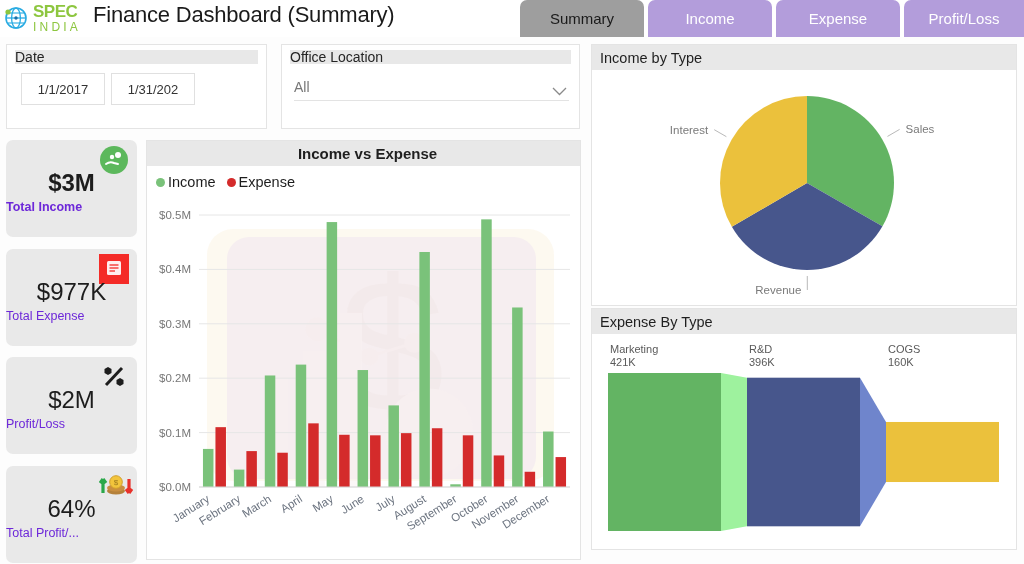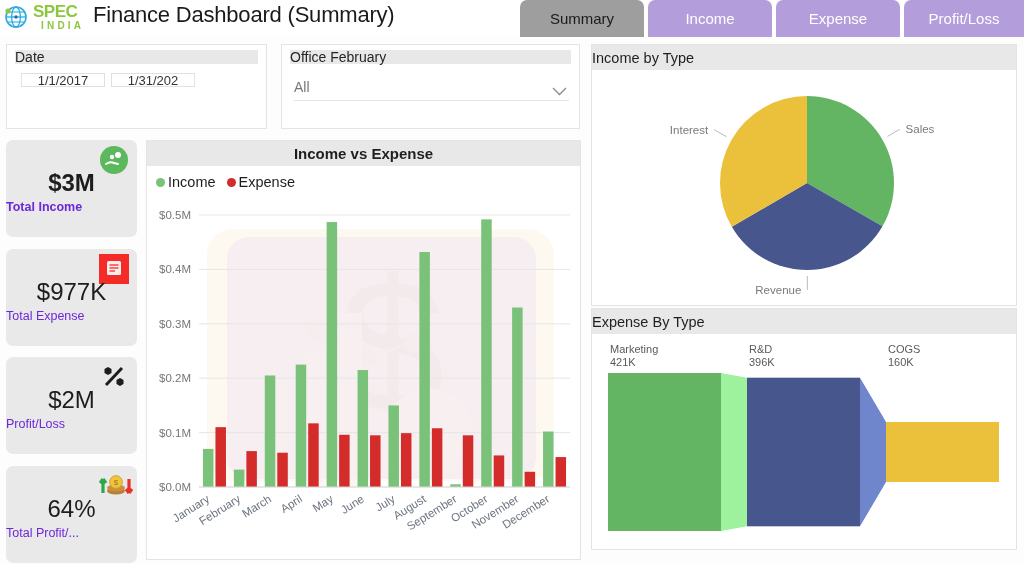--- a/index.html
+++ b/index.html
@@ -11,54 +11,54 @@
   #app { position: relative; width: 1024px; height: 564px; background: #fdfdfd; }
 
   
   .header { position: absolute; left:0; top:0; width:1024px; height:37px; background:#ffffff; }
   .logo-wrap { position:absolute; left:4px; top:3px; display:flex; align-items:center; gap:4px; }
   .globe { width:24px; height:26px; position:relative; }
   .globe svg { display:block; }
   .spec-logo { display:flex; flex-direction:column; line-height:1; margin-left:1px; }
   .spec-top { font-size:17px; font-weight:bold; letter-spacing:-0.5px; }
   .spec-s { color:#8dc63f; }
-  .spec-india { font-size:10px; letter-spacing:3.2px; color:#8dc63f; font-weight:bold; margin-top:1px;margin-left:8px; }
+  .spec-india { font-size:12px; letter-spacing:3.2px; color:#8dc63f; font-weight:normal; margin-top:1px; }
   .app-title { position:absolute; left:93px; top:2px; font-size:22px; color:#1a1a1a; letter-spacing:-0.2px; }
 
   .tabs { position:absolute; right:0; top:0; display:flex; gap:4px; height:37px; }
   .tab { width:124px; height:37px; display:flex; align-items:center; justify-content:center;
          font-size:15px; border-radius:7px 7px 0 0; cursor:pointer; }
   .tab.active { background:#9e9e9e; color:#1a1a1a; }
   .tab.inactive { background:#b39ddb; color:#ffffff; }
   .tab:last-child { border-radius:7px 0 0 0; width:120px; }
 
   
   .filter-card { position:absolute; background:#ffffff; border:1px solid #e4e4e4; }
   #filter-date { left:6px; top:44px; width:261px; height:85px; }
   #filter-office { left:281px; top:44px; width:299px; height:85px; }
   .filter-title { margin:5px 8px 0 8px; height:14px; background:#e8e8e8; display:flex;
                   align-items:center; font-size:14px; color:#252525; }
   .date-inputs { display:flex; gap:6px; margin:9px 0 0 14px; }
-  .date-box { width:84px; height:14px; border:1px solid #e0e0e0; background:#fff;
+  .date-box { width:84px; height:32px; border:1px solid #e0e0e0; background:#fff;
               display:flex; align-items:center; justify-content:center; font-size:13px; color:#333; }
   .office-select { margin:10px 10px 0 12px; height:27px; border-bottom:1px solid #e3e3e3;
                    display:flex; align-items:center; justify-content:space-between; font-size:14px; color:#777;gap:28px; }
   .chev { width:15px; height:9px; margin-right:2px; }
 
   
   .kpi { position:absolute; left:6px; width:131px; height:97px; background:#e9e9e9; border-radius:7px; }
   #kpi-0 { top:140px;font-weight:bold; } #kpi-1 { top:249px; } #kpi-2 { top:357px; } #kpi-3 { top:466px; }
   .kpi-val { position:absolute; left:0; right:0; top:29px; text-align:center; font-size:24px; color:#1d1d1d; }
   .kpi-lab { position:absolute; left:0; right:0; top:60px; text-align:left; font-size:12.5px; color:#6d28d9; }
   .kpi-icon { position:absolute; right:8px; top:5px; width:30px; height:30px; }
 
   
   .panel { position:absolute; background:#fff; border:1px solid #e4e4e4; }
   .panel-head { height:25px; background:#e8e8e8; display:flex; align-items:center;
-                font-size:14.5px; color:#1f1f1f; }
+                padding-left:8px; font-size:14.5px; color:#1f1f1f; }
   .panel-head.center { justify-content:center; font-weight:bold; font-size:15px; }
   #panel-bar { left:146px; top:140px; width:435px; height:420px; }
   #panel-pie { left:591px; top:44px; width:426px; height:262px; }
   #panel-funnel { left:591px; top:308px; width:426px; height:242px; }
 
   
   .legend { display:flex; gap:11px; align-items:center; margin:8px 0 0 9px; font-size:14.5px; color:#1d1d1d; }
   .legend-item { display:flex; align-items:center; gap:3px; }
   .dot { width:9px; height:9px; border-radius:50%; }
   .plot { position:absolute; left:0; top:66px; width:435px; height:352px; }
@@ -109,21 +109,21 @@
 
   <div class="filter-card" id="filter-date">
     <div class="filter-title">Date</div>
     <div class="date-inputs">
       <div class="date-box">1/1/2017</div>
       <div class="date-box">1/31/202</div>
     </div>
   </div>
 
   <div class="filter-card" id="filter-office">
-    <div class="filter-title">Office February</div>
+    <div class="filter-title">Office Location</div>
     <div class="office-select">
       <span>All</span>
       <span class="chev">
         <svg width="15" height="9" viewBox="0 0 15 9">
             <path d="M1 1 L7.5 7.5 L14 1" fill="none" stroke="#8a8a8a" stroke-width="1.3"></path>
           </svg>
       </span>
     </div>
   </div>
 

